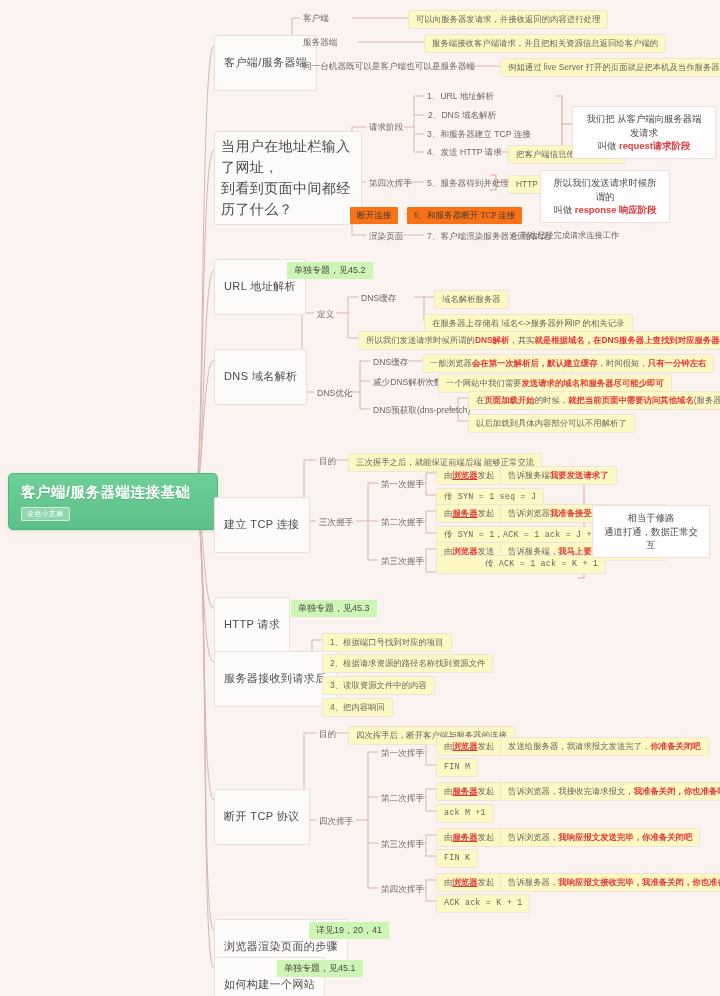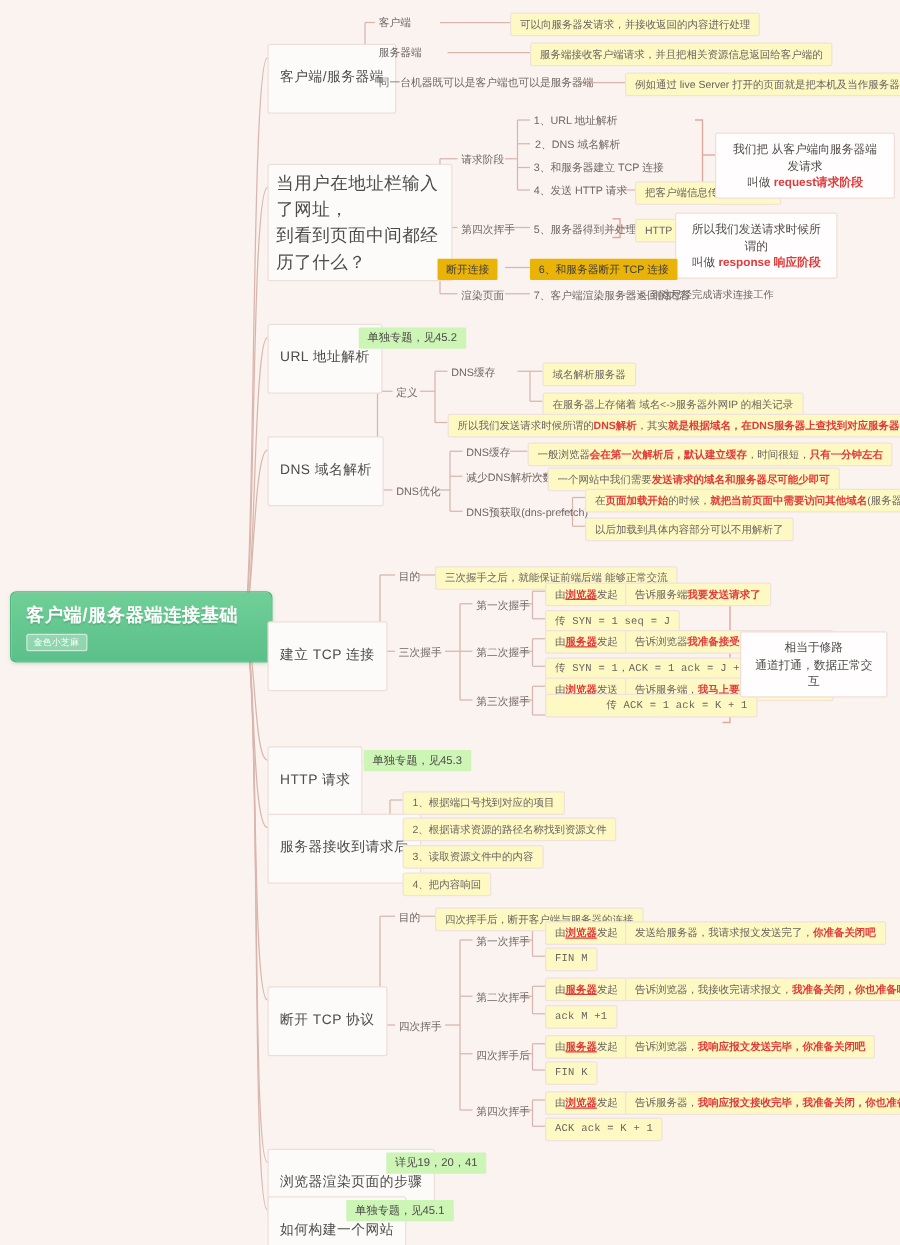--- a/index.html
+++ b/index.html
@@ -51,21 +51,21 @@
   }
   .hl-green{
     background:#ccf5b6;
     border:none;
     border-radius:1px;
     padding:3px 7px;
     font-size:9px;
     color:#4f4b49;
   }
   .hl-cyan{
-    background:#eab308;
+    background:#f97316;
     border:none;
     border-radius:1px;
     padding:3px 7px;
     font-size:8.6px;
     color:#3f3c3b;
   }
   .callout{
     background:#fffdfd;
     border:1px solid #f2ded8;
     border-radius:2px;
@@ -317,39 +317,39 @@
   <div class="node detail" style="left:508px;top:175px;">HTTP 响应内容</div>
 
   <div class="node callout" style="left:540px;top:170px;width:130px;">
     <div>所以我们发送请求时候所谓的</div>
     <div>
       <span>叫做 </span><span class="red">response 响应阶段</span>
     </div>
   </div>
 
   <div class="node hl-cyan" style="left:350px;top:207px;">断开连接</div>
-  <div class="node hl-cyan" style="left:424px;top:207px;">
+  <div class="node hl-cyan" style="left:407px;top:207px;font-family:Liberation Serif, serif;">
     <span>6、</span><span>和服务器断开 TCP 连接</span>
   </div>
 
   <div class="node plain" style="left:366px;top:229px;">渲染页面</div>
   <div class="node plain" style="left:424px;top:229px;">
     <span>7、</span><span>客户端渲染服务器返回的内容</span>
   </div>
   <div class="node plain arrowtxt" style="left:508px;top:229px;">&lt;- 到这已经完成请求连接工作</div>
 
   <div class="node card lvl1" style="left:214px;top:259px;">URL 地址解析</div>
   <div class="node hl-green" style="left:287px;top:262px;">单独专题，见45.2</div>
 
   <div class="node card lvl1" style="left:214px;top:349px;">DNS 域名解析</div>
 
   <div class="node plain" style="left:314px;top:307px;">定义</div>
   <div class="node plain" style="left:358px;top:291px;">DNS缓存</div>
   <div class="node detail" style="left:434px;top:290px;">域名解析服务器</div>
-  <div class="node detail" style="left:434px;top:314px;">在服务器上存储着 域名&lt;-&gt;服务器外网IP 的相关记录</div>
+  <div class="node detail" style="left:424px;top:314px;">在服务器上存储着 域名&lt;-&gt;服务器外网IP 的相关记录</div>
   <div class="node detail" style="left:358px;top:331px;">
     <span>所以我们发送请求时候所谓的</span><span class="red">DNS解析</span><span>，其实</span><span class="red">就是根据域名，在DNS服务器上查找到对应服务器的外网IP</span>
   </div>
 
   <div class="node plain" style="left:314px;top:386px;">DNS优化</div>
 
   <div class="node plain" style="left:370px;top:355px;">DNS缓存</div>
   <div class="node detail" style="left:422px;top:354px;">
     <span>一般浏览器</span><span class="red">会在第一次解析后，默认建立缓存</span><span>，时间很短，</span><span class="red">只有一分钟左右</span>
   </div>
@@ -431,21 +431,21 @@
 
   <div class="node plain" style="left:378px;top:791px;">第二次挥手</div>
   <div class="node detail" style="left:436px;top:782px;">
     <span>由</span><span class="redu">服务器</span><span>发起</span>
   </div>
   <div class="node detail" style="left:500px;top:782px;">
     <span>告诉浏览器，我接收完请求报文，</span><span class="red">我准备关闭，你也准备吧</span>
   </div>
   <div class="node detail mono" style="left:436px;top:804px;">ack   M +1</div>
 
-  <div class="node plain" style="left:378px;top:837px;">四次挥手后</div>
+  <div class="node plain" style="left:378px;top:837px;">第三次挥手</div>
   <div class="node detail" style="left:436px;top:828px;">
     <span>由</span><span class="redu">服务器</span><span>发起</span>
   </div>
   <div class="node detail" style="left:500px;top:828px;">
     <span>告诉浏览器，</span><span class="red">我响应报文发送完毕，你准备关闭吧</span>
   </div>
   <div class="node detail mono" style="left:436px;top:849px;">FIN K</div>
 
   <div class="node plain" style="left:378px;top:882px;">第四次挥手</div>
   <div class="node detail" style="left:436px;top:873px;">

